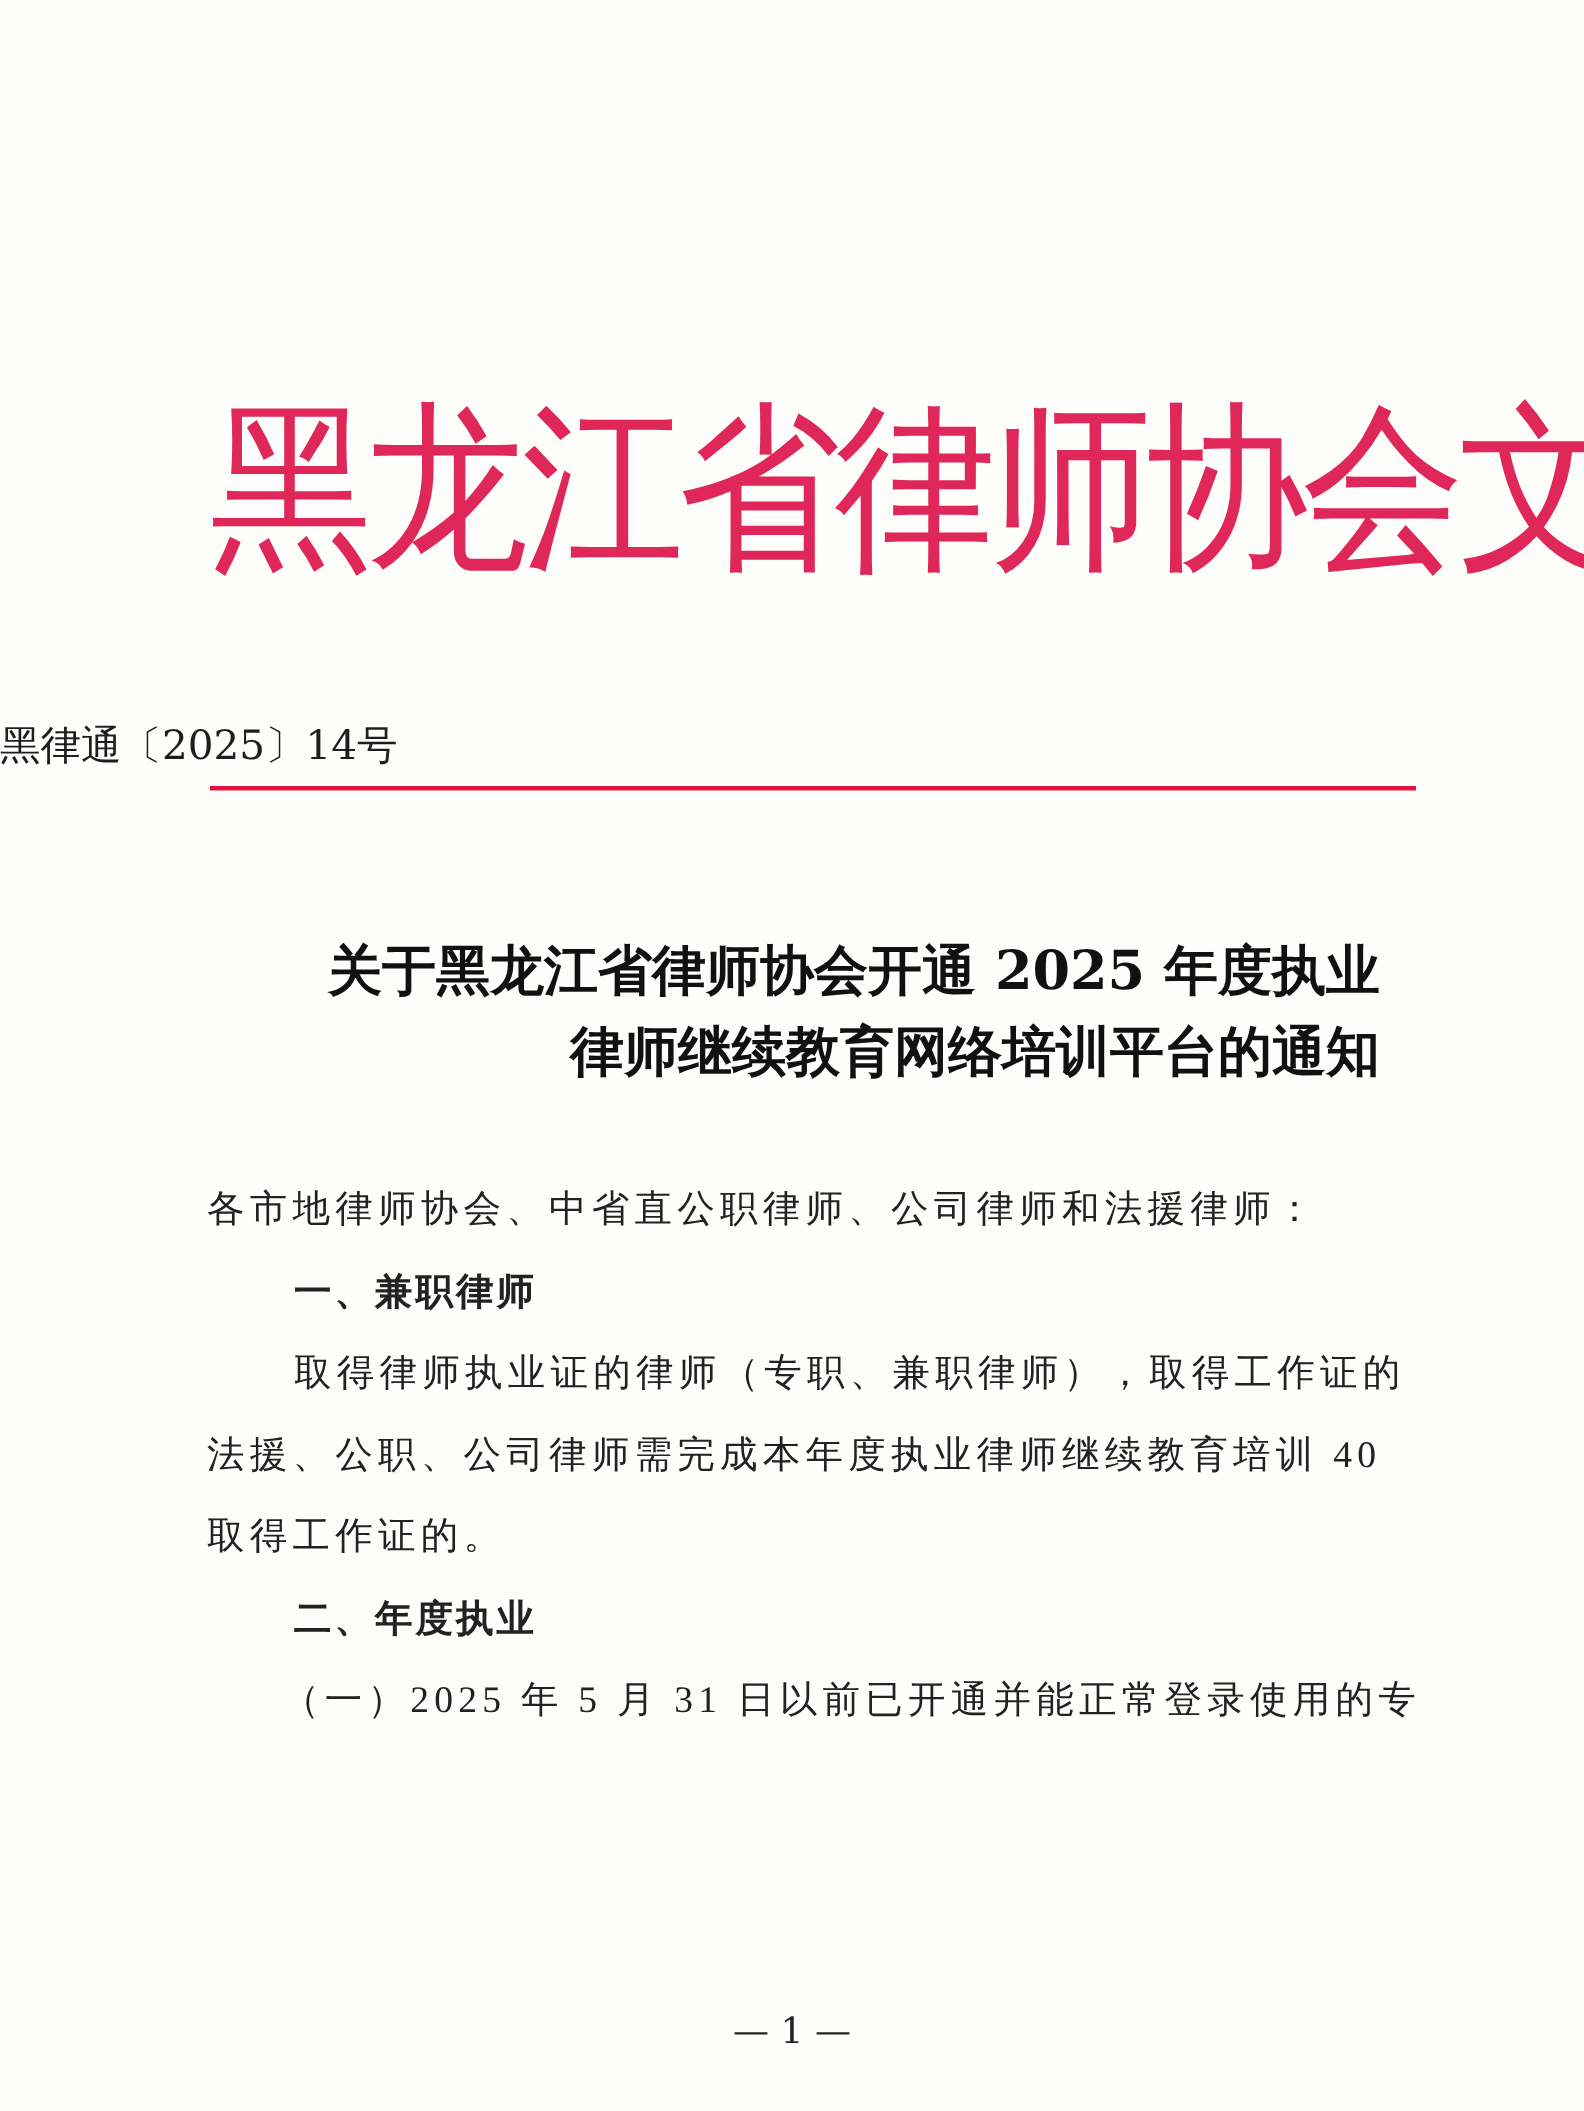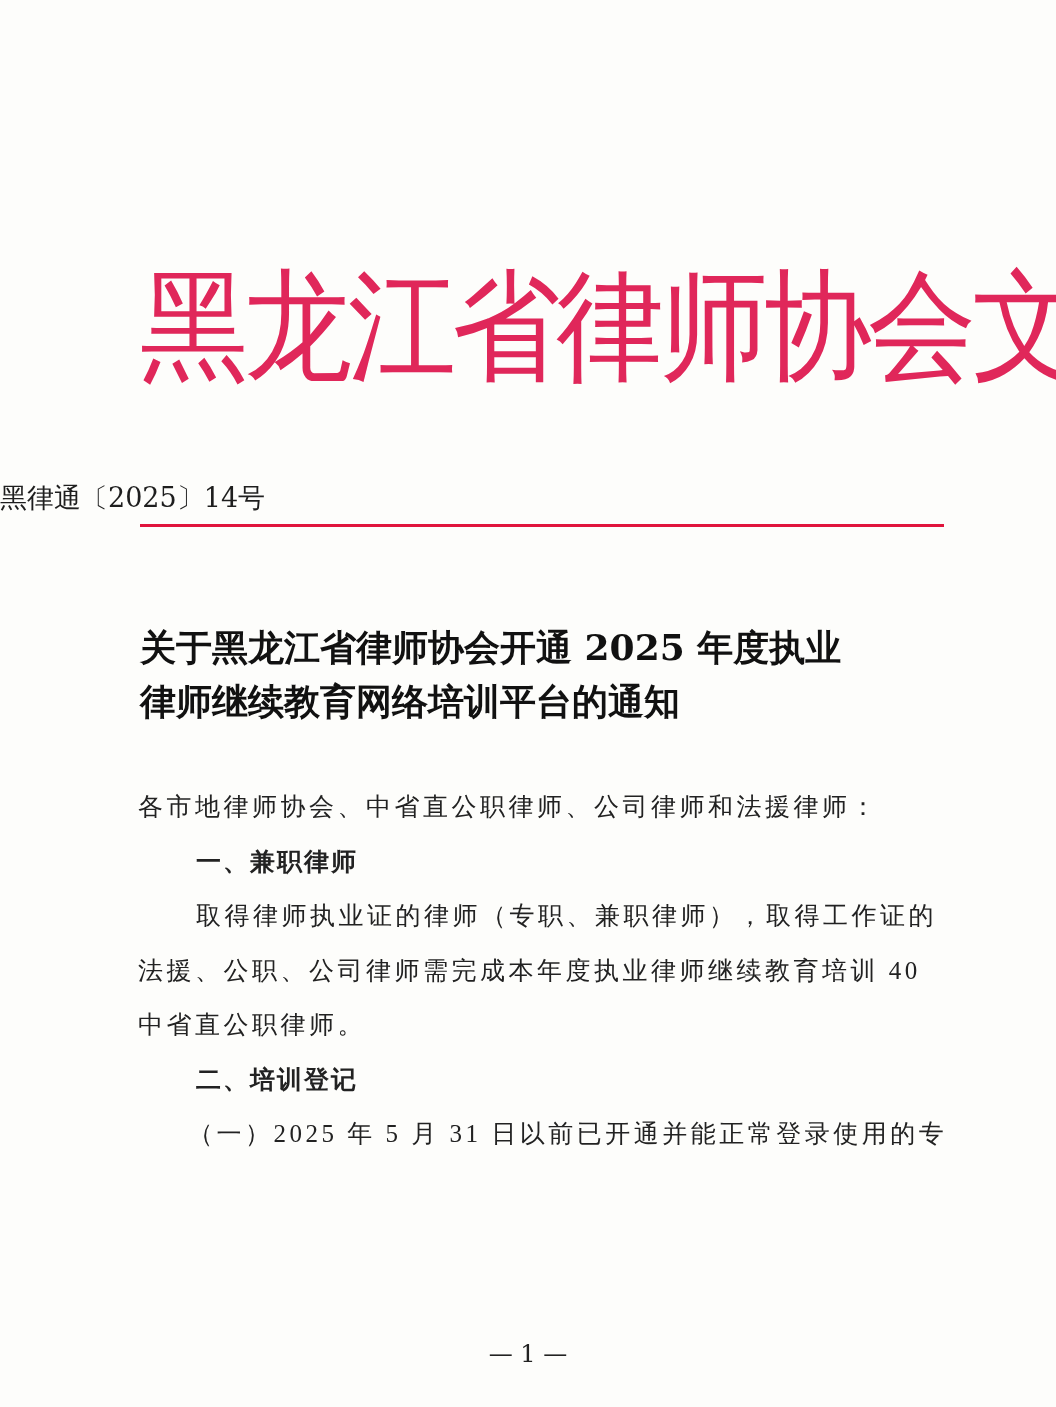--- a/index.html
+++ b/index.html
@@ -19,21 +19,21 @@
     transform:scaleY(1.12); transform-origin:center;
   }
   .docno {
     position:absolute; left:0; width:1056px; top:478px; 
     font-size:27px; line-height:40px; color:#1e1e1e;
   }
   .redline {
     position:absolute; left:140px; top:524px; width:804px; height:3px; background:#e0143c;
   }
   .title {
-    position:absolute; left:140px; width:780px; top:620px; text-align:left;
+    position:absolute; left:140px; width:780px; top:620px; text-align:right;
     font-size:36px; font-weight:bold; line-height:54px; color:#111;
     font-family:"DejaVu Serif","Liberation Serif",serif;
   }
   .title div { white-space:nowrap; }
   .body { position:absolute; left:138px; top:780px; width:800px; }
   .p {
     font-size:25px; line-height:54.5px; letter-spacing:3.5px; white-space:nowrap;
     font-family:Liberation Serif, serif; color:#222;
   }
   .indent { padding-left:58px; }
@@ -55,19 +55,19 @@
   <div class="title">
     <div>关于黑龙江省律师协会开通 2025 年度执业</div>
     <div>律师继续教育网络培训平台的通知</div>
   </div>
 
   <div class="body">
     <div class="p">各市地律师协会、中省直公职律师、公司律师和法援律师：</div>
     <div class="p heading">一、兼职律师</div>
     <div class="p indent">取得律师执业证的律师（专职、兼职律师），取得工作证的</div>
     <div class="p">法援、公职、公司律师需完成本年度执业律师继续教育培训 40</div>
-    <div class="p">中省直公职律师。</div>
-    <div class="p heading">二、培训登记</div>
+    <div class="p">取得工作证的。</div>
+    <div class="p heading">二、年度执业</div>
     <div class="p sub">（一）2025 年 5 月 31 日以前已开通并能正常登录使用的专</div>
   </div>
 
   <div class="pageno">— 1 —</div>
 </div>
 
 </body></html>

